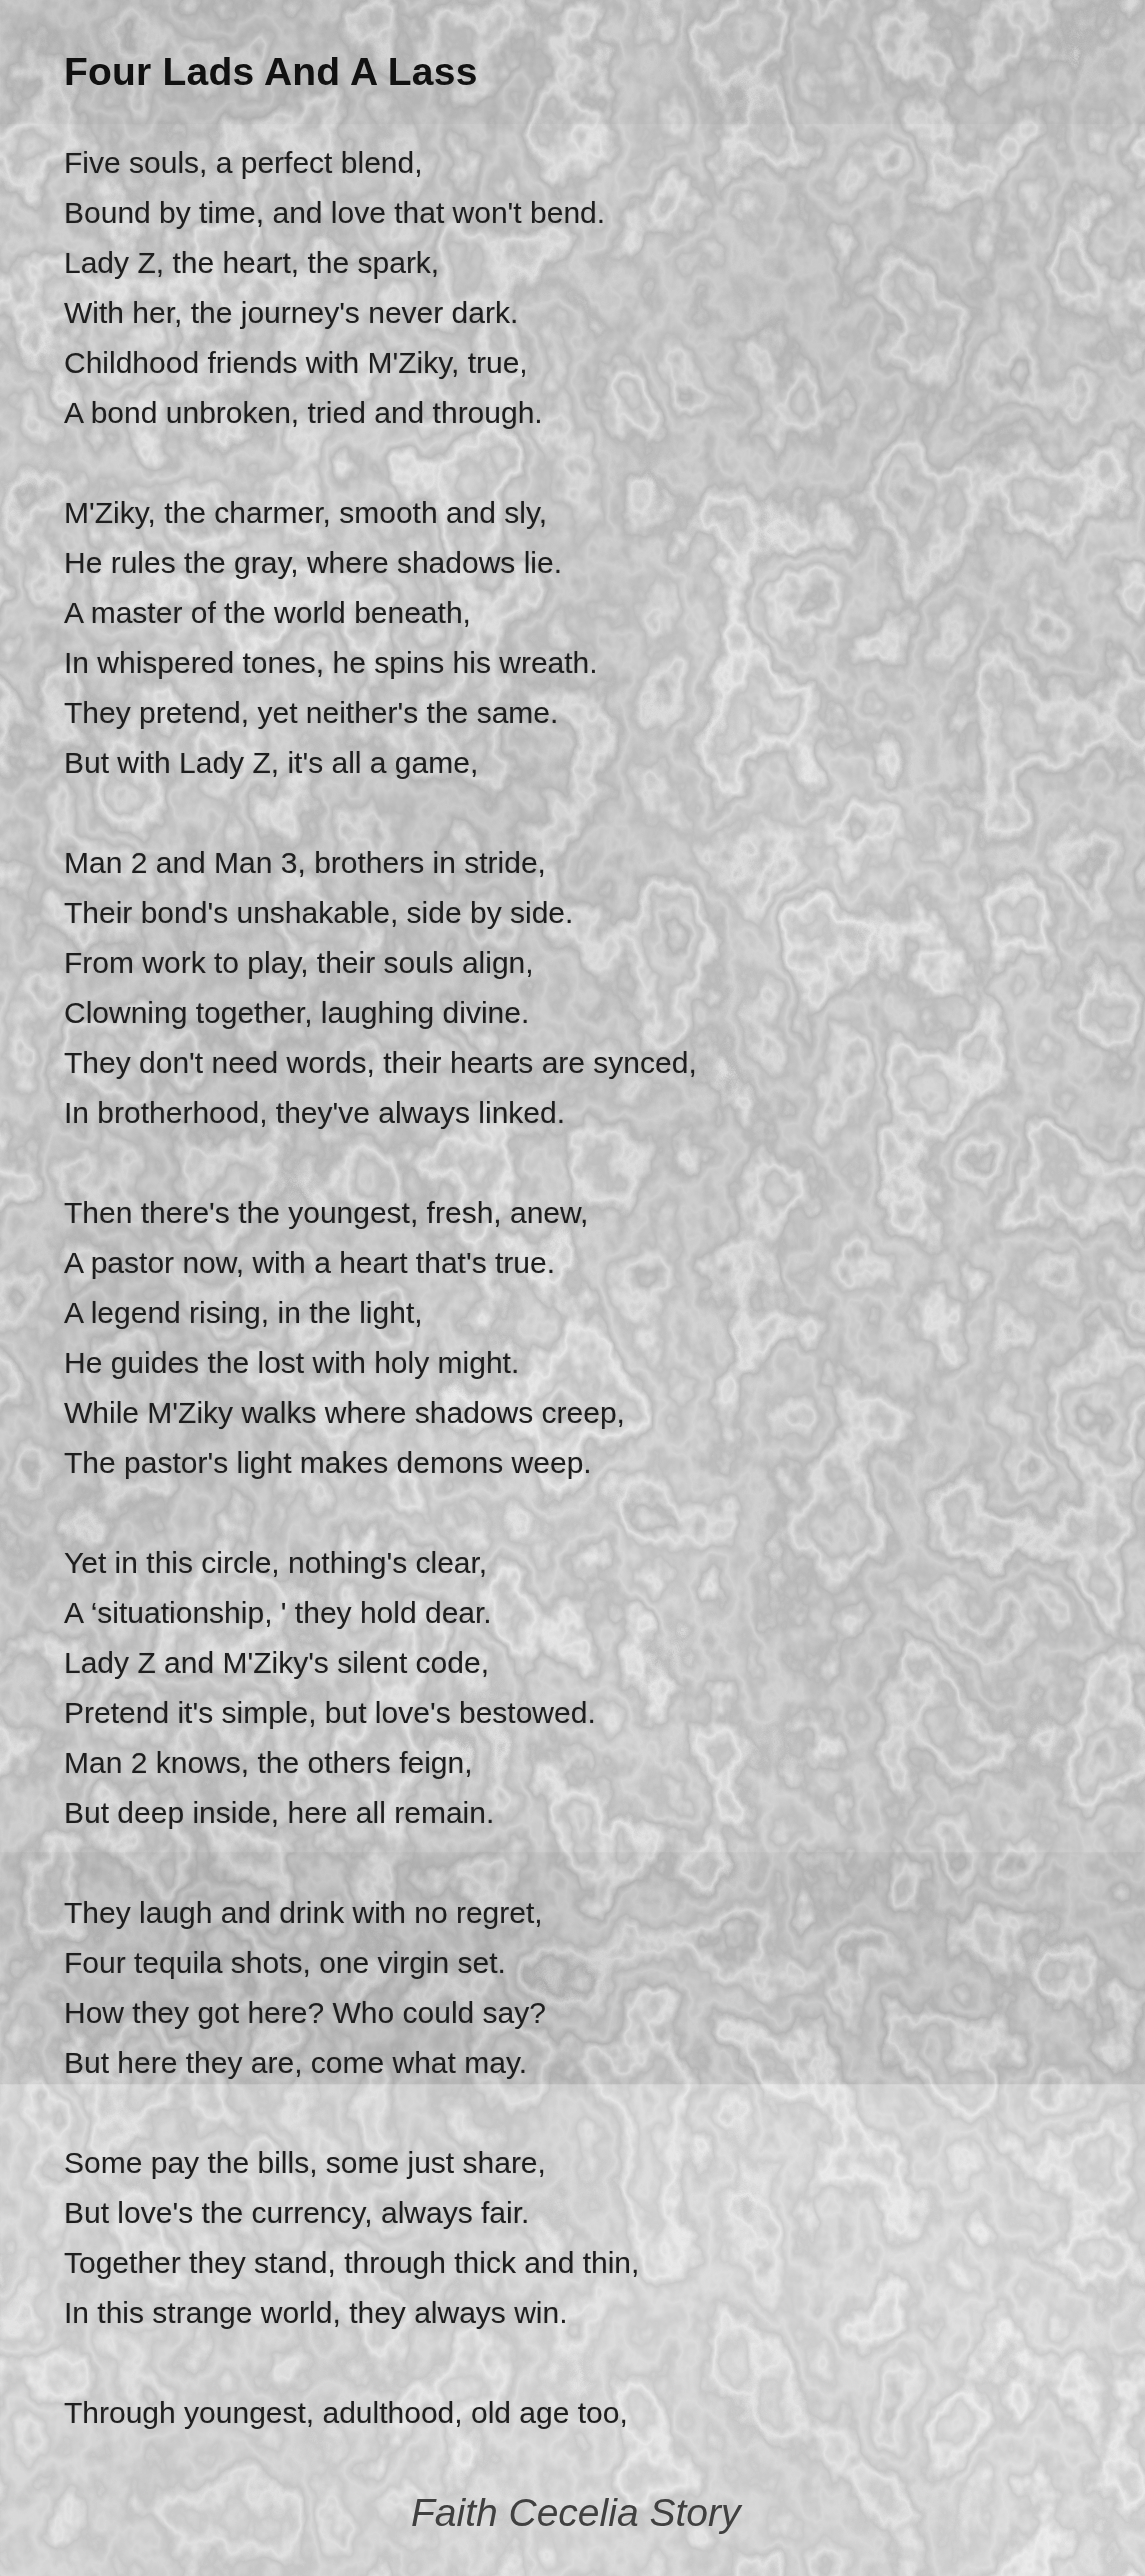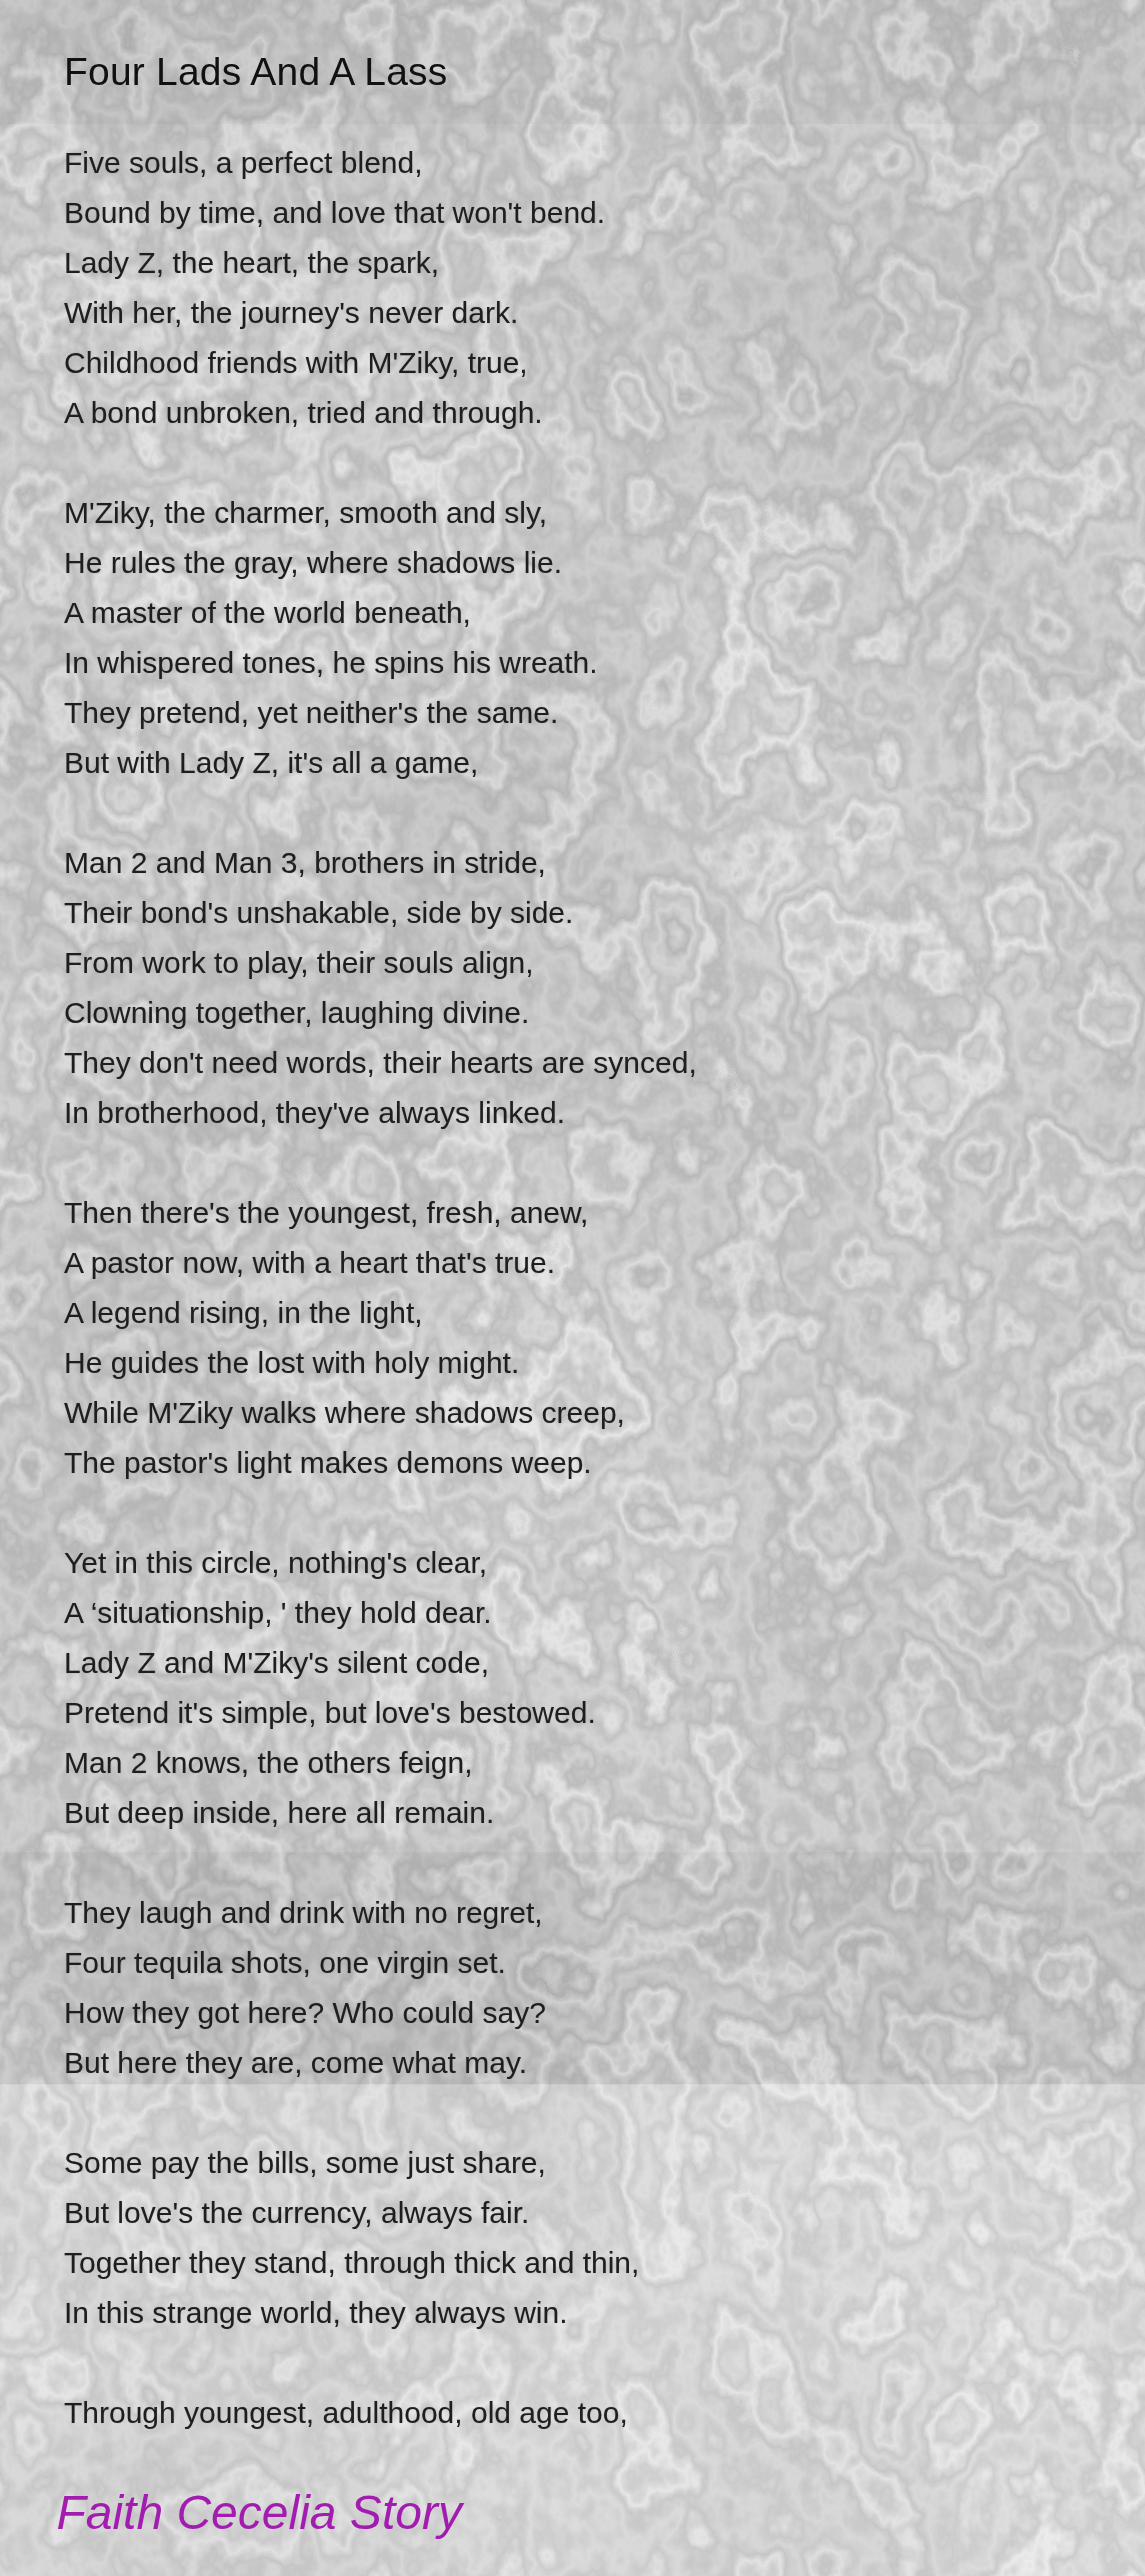--- a/index.html
+++ b/index.html
@@ -25,44 +25,45 @@
   .content {
     position: absolute;
     left: 64px;
     top: 48px;
     width: 1031px;
   }
   .title {
     margin: 0 0 42px 0;
     font-size: 39px;
     line-height: 48px;
-    font-weight: 400;
+    font-weight: 700;
     color: #111111;
     letter-spacing: 0.2px;
   }
   .stanza {
     margin: 0 0 50px 0;
   }
   .line {
     font-size: 30px;
     line-height: 50px;
     font-weight: 400;
     color: #1e1e1e;
     white-space: pre;
     text-shadow: 0 0 1px rgba(30,30,30,0.25);
   }
   .author {
     margin: 0;
-    font-size: 48px;
+    font-size: 39px;
     line-height: 50px;
     font-weight: 400;
     font-style: italic;
-    color: #a21caf;
+    color: #404040;
     padding-left: 0px;
     margin-left: -7.6px;
+    text-align: center;
   }
 </style>
 </head>
 <body>
 
 <div class="page">
 
   <svg class="bg" width="1146" height="2576" viewBox="0 0 1200 2698" aria-hidden="true">
     <defs>
       <filter id="engrave" x="0" y="0" width="100%" height="100%" color-interpolation-filters="sRGB">

